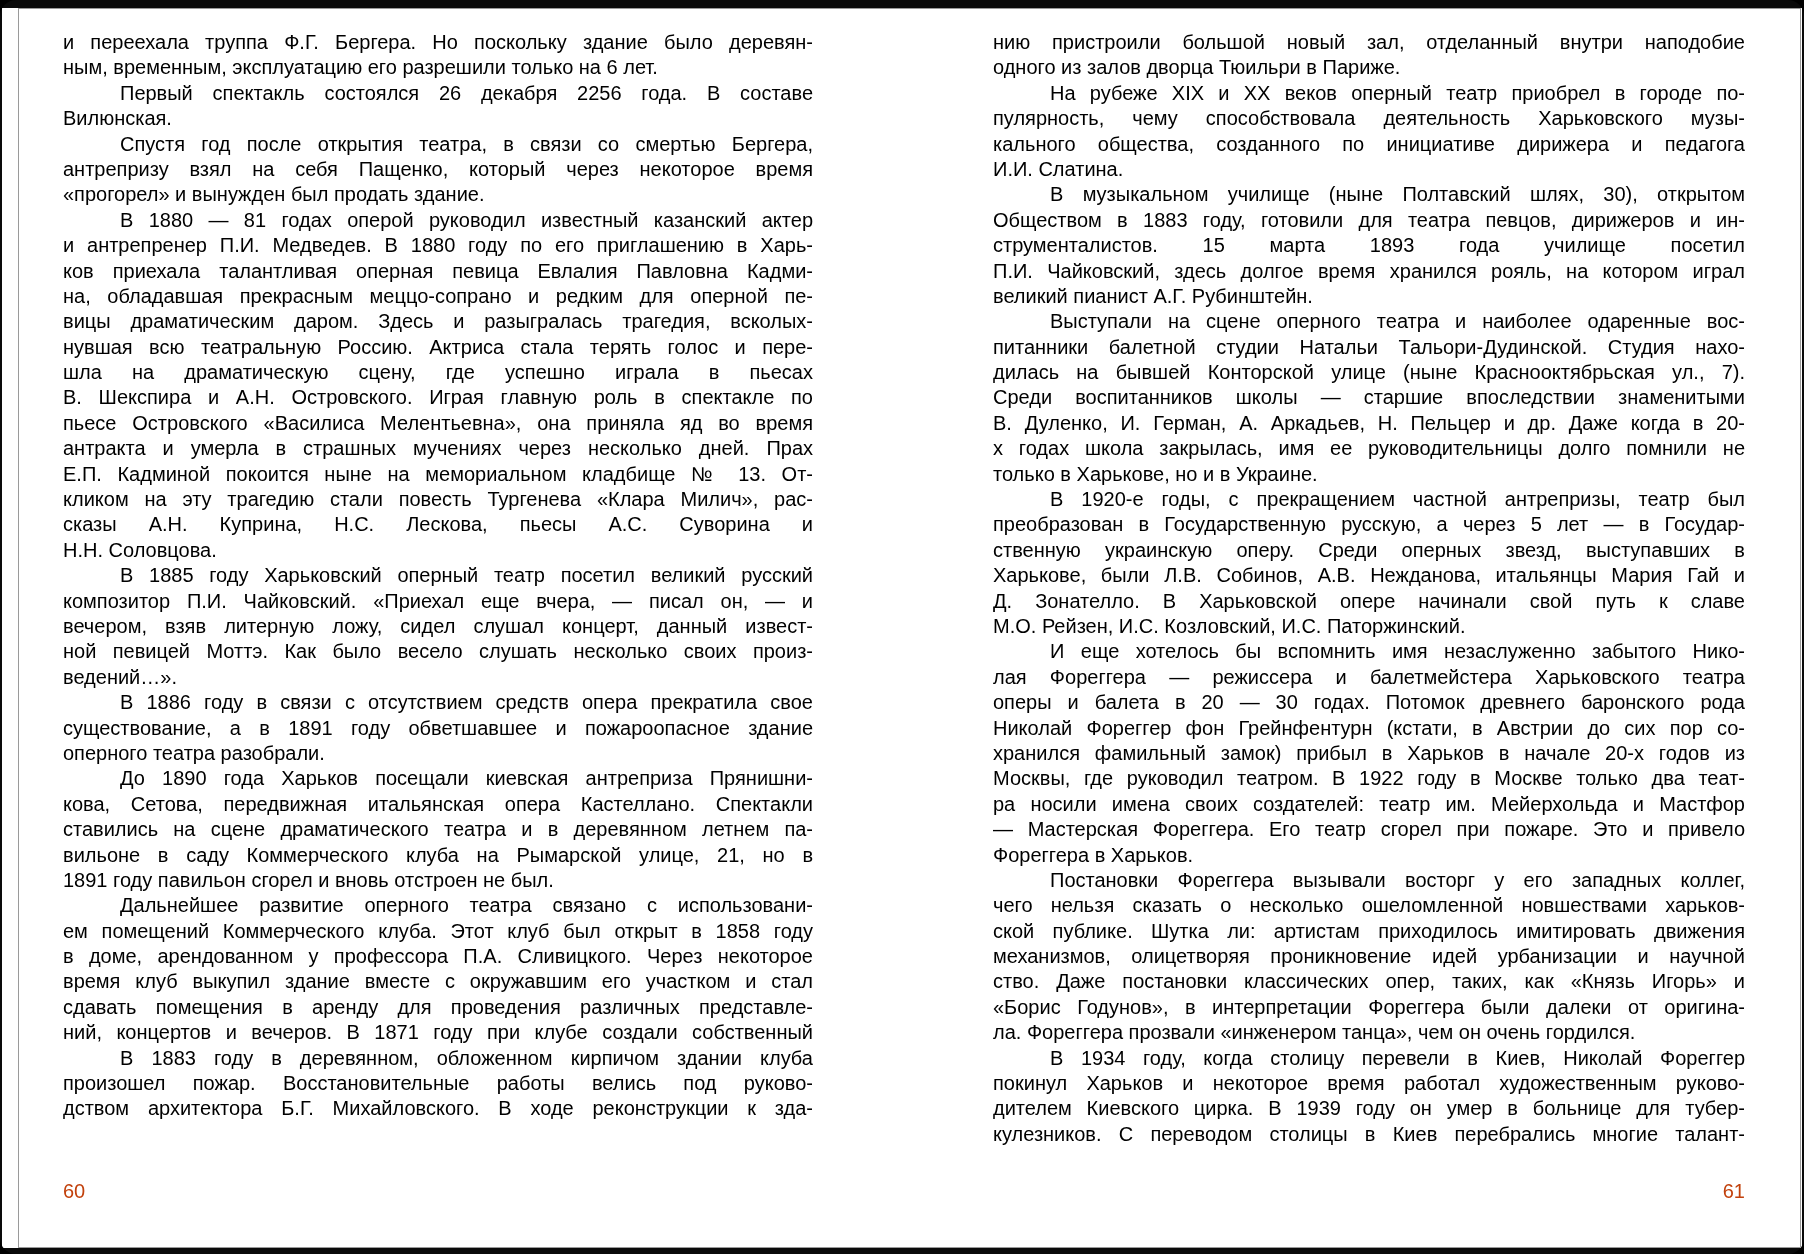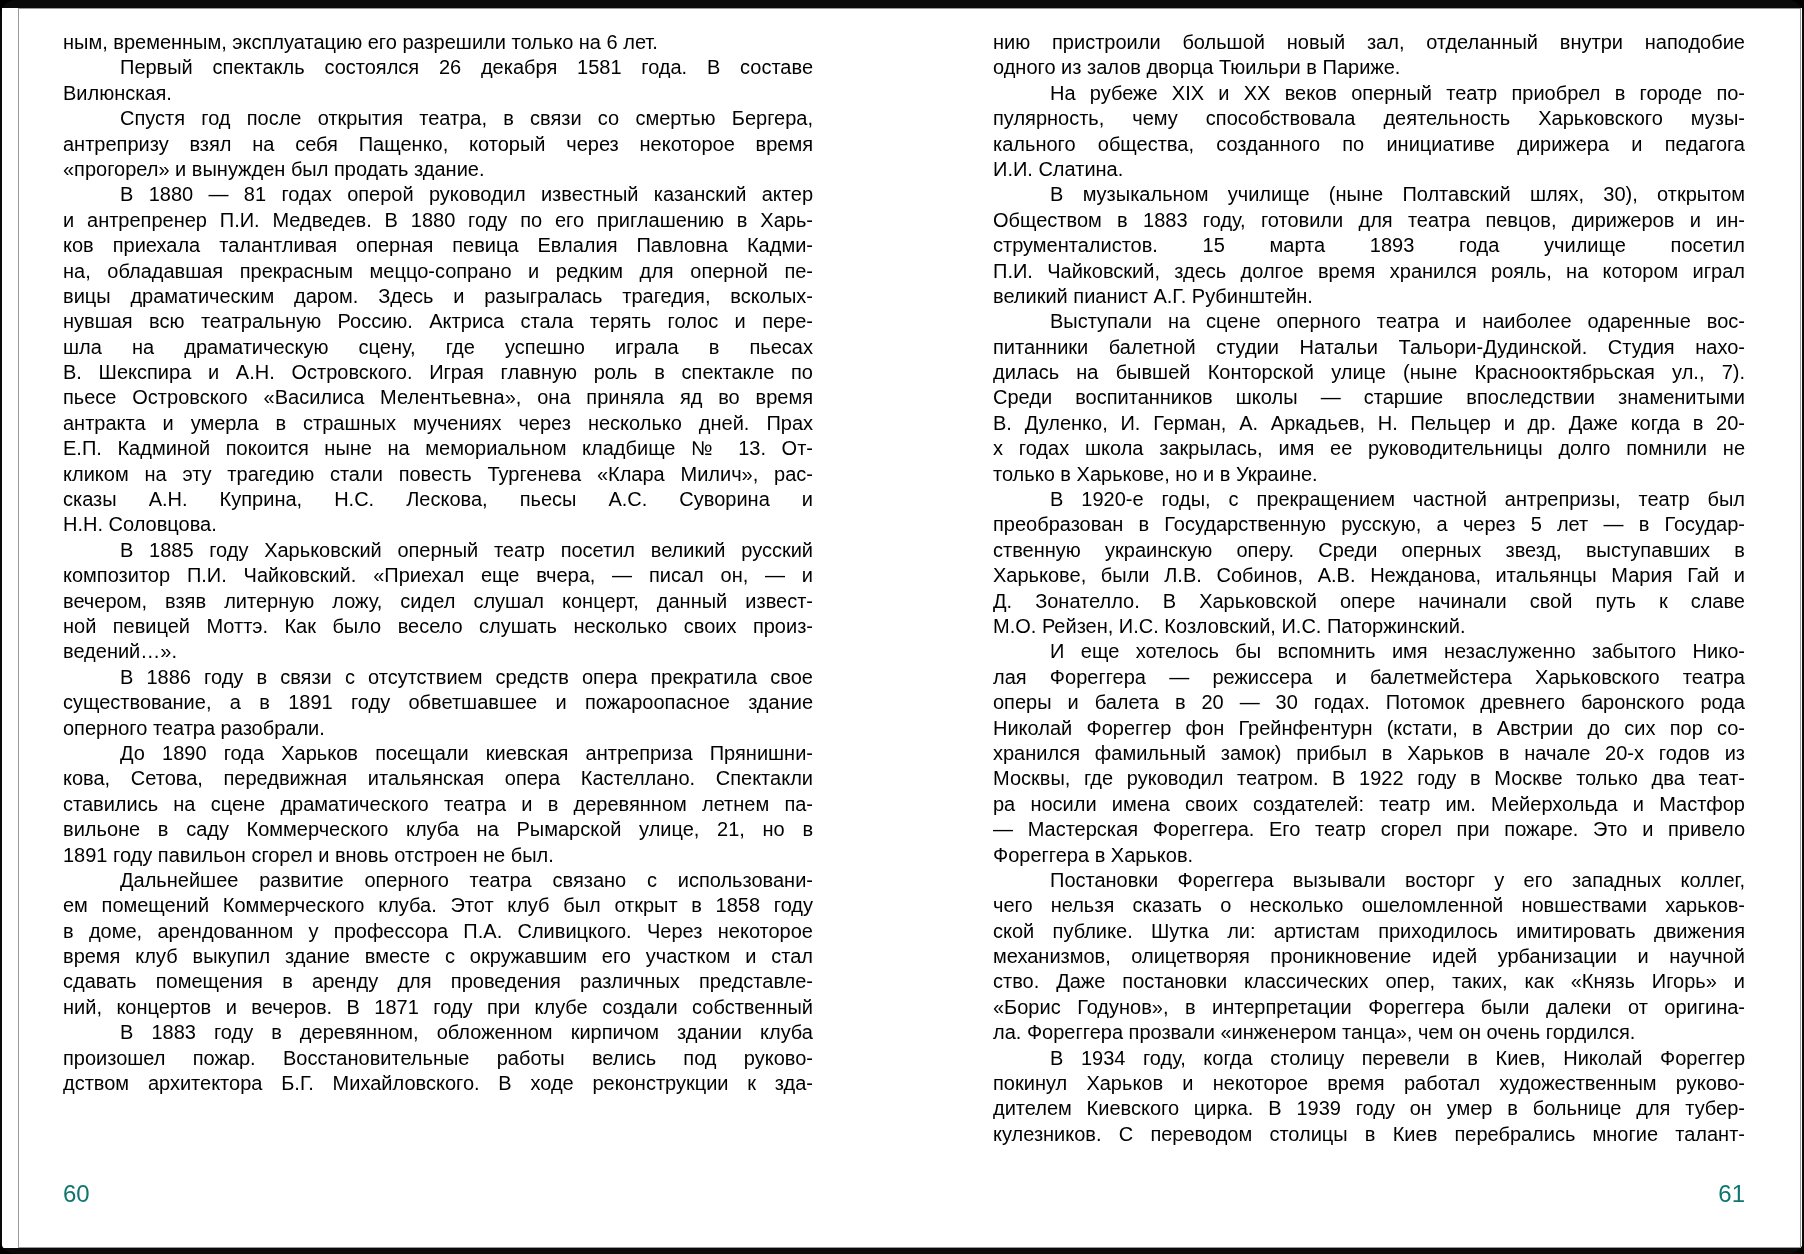--- a/index.html
+++ b/index.html
@@ -48,36 +48,37 @@
     overflow: hidden;
     white-space: normal;
   }
   .line.indent { text-indent: 57px; }
   .line.end {
     text-align-last: left;
   }
   .pagenum {
     position: absolute;
     top: 1172px;
-    font-size: 24px;
-    color: #0f766e;
+    font-size: 20px;
+    color: #c2410c;
   }
   .pagenum.left  { left: 61px; }
   .pagenum.right { left: 991px; width: 752px; text-align: right; }
 </style>
 </head>
 <body>
 
 <div class="frame">
   <div class="paper">
     <div class="hairline"></div>
 
     <div class="column left">
+        <div class="line">и переехала труппа Ф.Г. Бергера. Но поскольку здание было деревян-</div>
         <div class="line end">ным, временным, эксплуатацию его разрешили только на 6 лет.</div>
-        <div class="line indent">Первый спектакль состоялся 26 декабря 1581 года. В составе</div>
+        <div class="line indent">Первый спектакль состоялся 26 декабря 2256 года. В составе</div>
         <div class="line end">Вилюнская.</div>
         <div class="line indent">Спустя год после открытия театра, в связи со смертью Бергера,</div>
         <div class="line">антрепризу взял на себя Пащенко, который через некоторое время</div>
         <div class="line end">«прогорел» и вынужден был продать здание.</div>
         <div class="line indent">В 1880 — 81 годах оперой руководил известный казанский актер</div>
         <div class="line">и антрепренер П.И. Медведев. В 1880 году по его приглашению в Харь-</div>
         <div class="line">ков приехала талантливая оперная певица Евлалия Павловна Кадми-</div>
         <div class="line">на, обладавшая прекрасным меццо-сопрано и редким для оперной пе-</div>
         <div class="line">вицы драматическим даром. Здесь и разыгралась трагедия, всколых-</div>
         <div class="line">нувшая всю театральную Россию. Актриса стала терять голос и пере-</div>

